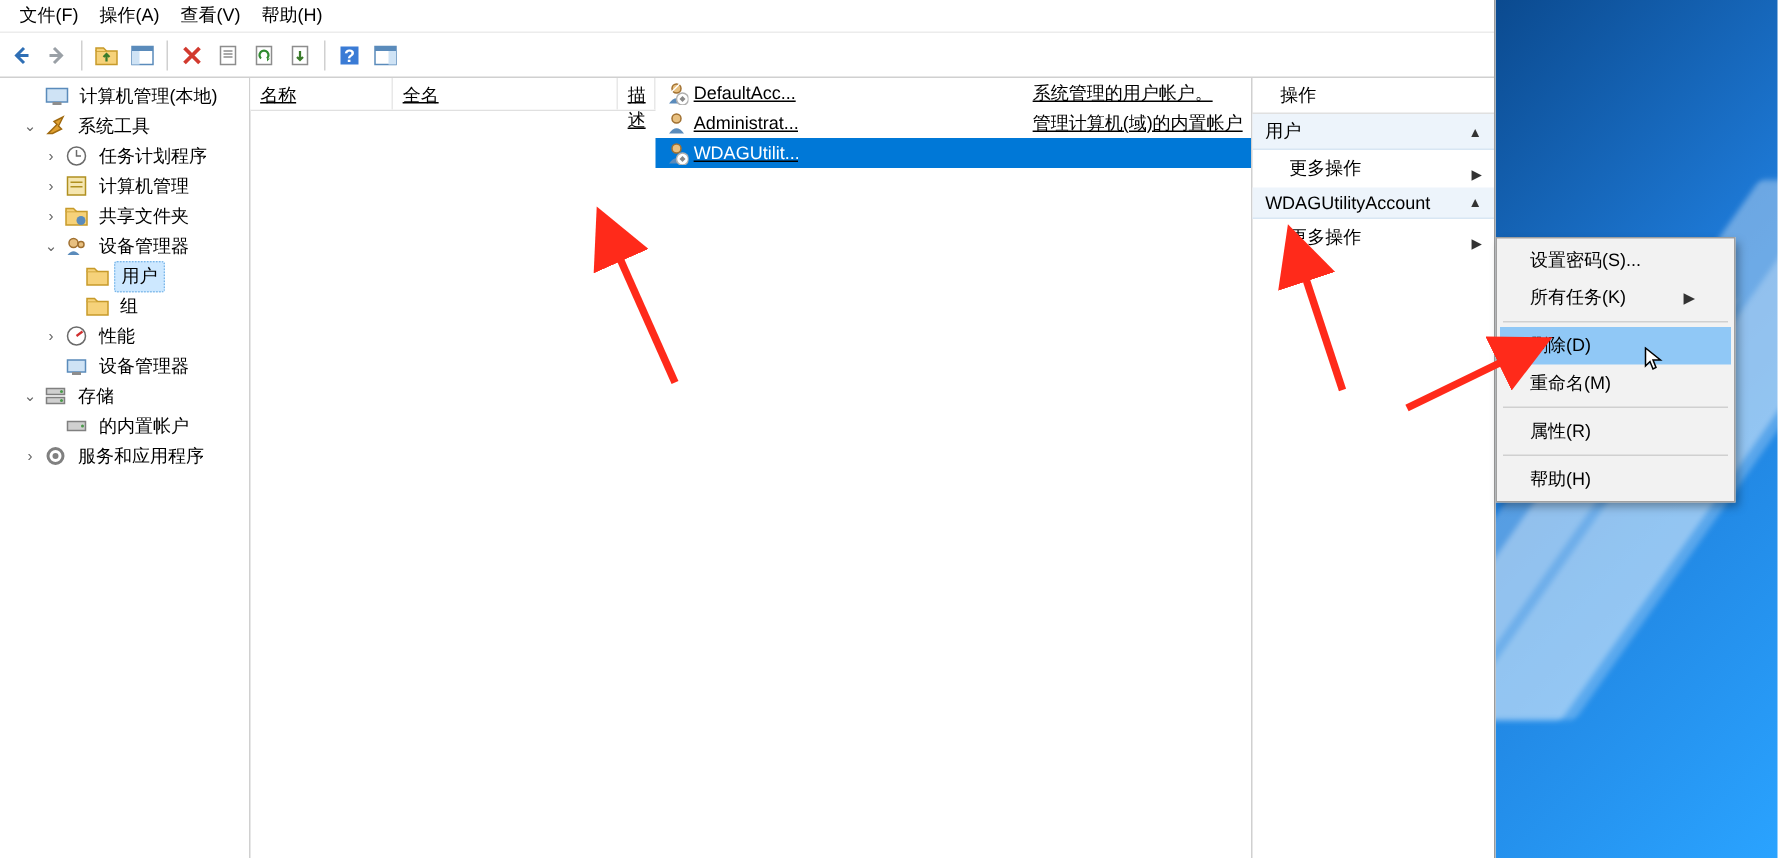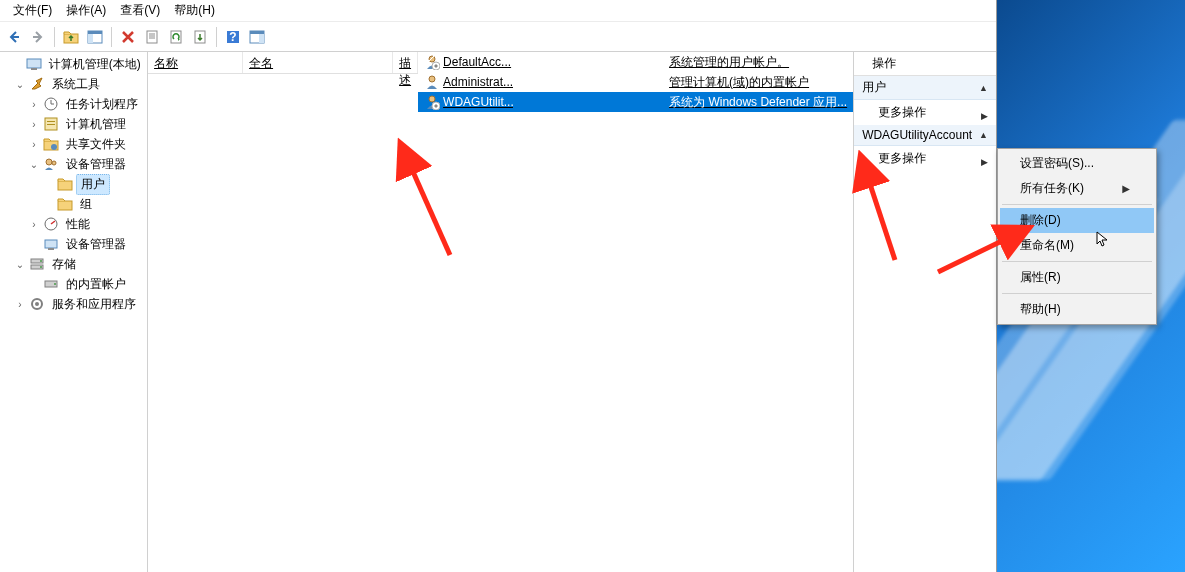--- a/index.html
+++ b/index.html
@@ -57,21 +57,21 @@
   .user-icon-dis { width:16px; height:16px; }
 
   
   .action-pane { width: 192px; display: flex; flex-direction: column; }
   .action-pane .ap-title { padding: 3px 18px; border-bottom: 1px solid #e0e0e0; font-weight: 400; }
   .ap-section-header { background: #edf4fb; padding: 3px 8px; border-bottom: 1px solid #d8e6f3; display: flex; justify-content: space-between; align-items: center; }
   .ap-item { padding: 4px 8px 4px 24px; display: flex; align-items: flex-end; justify-content: space-between; }
   .ap-arrow { font-size: 9px; color: #333; }
 
   
-  .context-menu { position: absolute; left: 997px; top: 148px; width: 160px; background: #f2f2f2; border: 1px solid #a0a0a0; box-shadow: 2px 3px 6px rgba(0,0,0,0.35); z-index: 50; padding: 2px; }
+  .context-menu { position: absolute; left: 997px; top: 158px; width: 160px; background: #f2f2f2; border: 1px solid #a0a0a0; box-shadow: 2px 3px 6px rgba(0,0,0,0.35); z-index: 50; padding: 2px; }
   .context-menu .cm-item { padding: 4px 24px 4px 20px; display: flex; justify-content: space-between; align-items: center; }
   .context-menu .cm-item:hover, .context-menu .cm-item.highlight { background: #90c8f6; }
   .context-menu .cm-sep { height: 1px; background: #d0d0d0; margin: 3px 2px; }
   .context-menu .cm-sub { font-size: 10px; color: #333; }
 
   
   .anno-arrow { position: absolute; z-index: 60; pointer-events: none; }
   .anno-arrow svg { overflow: visible; }
 
   
@@ -343,21 +343,20 @@
           <div class="cell cell-name">
               <span class="user-icon-dis"><svg width="16" height="16">
                   <circle cx="8" cy="5" r="3" fill="#e8c080" stroke="#a07030"></circle>
                   <path d="M3 15 Q8 8 13 15" fill="#5a8bbb"></path>
                   <circle cx="12" cy="12" r="4" fill="#fff" stroke="#b0b0b0"></circle>
                   <path d="M10 12 L12 10 L14 12 L12 14 Z" fill="#888"></path>
                 </svg></span>
               <span>WDAGUtilit...</span>
             </div>
           <div class="cell cell-fullname"></div>
-          <div class="cell cell-desc">系统为 Windows Defender 应用...</div>
         </div>
       </div>
     </div>
 
     <div class="action-pane">
       <div class="ap-title">操作</div>
       <div class="ap-section-header">
         <span>用户</span>
         <span class="ap-arrow">▲</span>
       </div>

